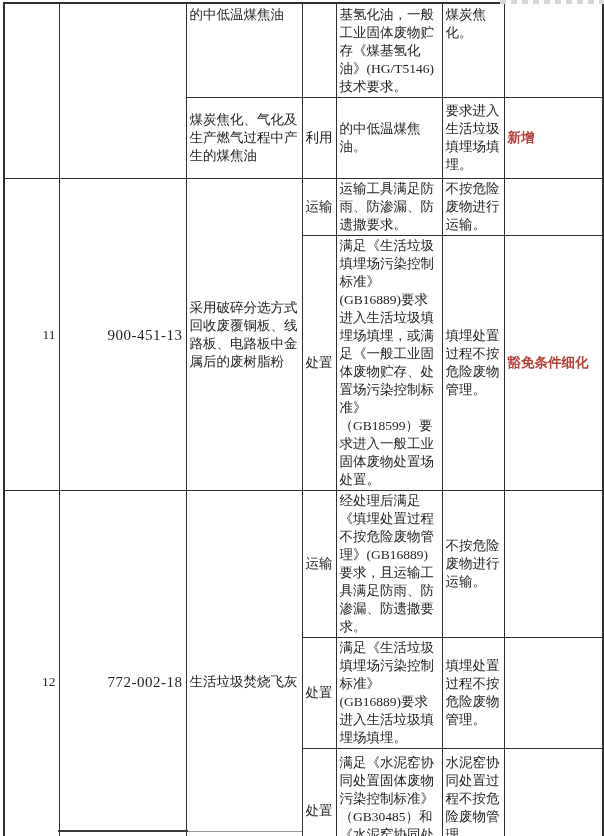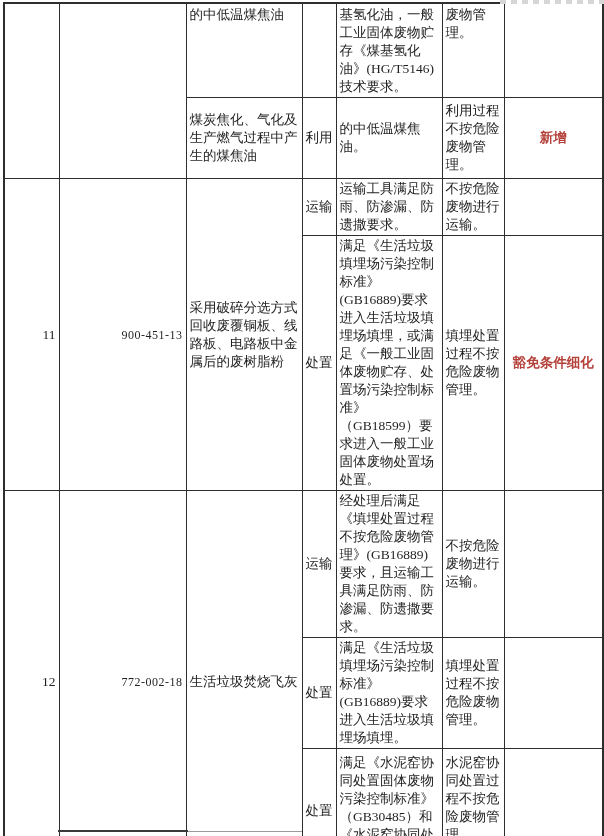--- a/index.html
+++ b/index.html
@@ -31,22 +31,22 @@
     line-height:18px;
     vertical-align:middle;
     padding:1px 3px;
     overflow:hidden;
     word-break:break-word;
   }
   td.ac{text-align:right;}
   td.al{text-align:left;}
   td.vt{vertical-align:top;padding-top:2px;}
   td.vt5{vertical-align:top;padding-top:5px;}
-  td.red{color:var(--red);font-weight:bold;text-align:center;}
-  td.code{font-size:12px;letter-spacing:.5px;}
+  td.red{color:var(--red);font-weight:bold;text-align:left;}
+  td.code{font-size:15px;letter-spacing:.5px;}
   
   .edge-dashes{
     position:absolute;left:500px;top:0;width:104px;height:4px;
     background:repeating-linear-gradient(90deg,#d6d6d6 0 6px,#ffffff 6px 11px);
   }
   .bottom-mark{
     position:absolute;left:58px;top:830px;width:130px;height:2px;
     background:#3a3a3a;
   }
   .bottom-mark2{
@@ -70,28 +70,28 @@
       <col style="width:99px">
     </colgroup>
     <tbody>
 
       <tr style="height:94px">
         <td class="ac" rowspan="2"></td>
         <td class="ac" rowspan="2"></td>
         <td class="al vt">的中低温煤焦油</td>
         <td class="ac"></td>
         <td class="al vt">基氢化油，一般工业固体废物贮存《煤基氢化油》(HG/T5146)技术要求。</td>
-        <td class="al vt">废物管理。</td>
+        <td class="al vt">煤炭焦化。</td>
         <td class="ac"></td>
       </tr>
       <tr style="height:81px">
         <td class="al">煤炭焦化、气化及生产燃气过程中产生的煤焦油</td>
         <td class="ac">利用</td>
         <td class="al">的中低温煤焦油。</td>
-        <td class="al">利用过程不按危险废物管理。</td>
+        <td class="al">要求进入生活垃圾填埋场填埋。</td>
         <td class="red">新增</td>
       </tr>
 
       <tr style="height:54px">
         <td class="ac" rowspan="2">11</td>
         <td class="ac code" rowspan="2">900-451-13</td>
         <td class="al" rowspan="2">采用破碎分选方式回收废覆铜板、线路板、电路板中金属后的废树脂粉</td>
         <td class="ac">运输</td>
         <td class="al">运输工具满足防雨、防渗漏、防遗撒要求。</td>
         <td class="al">不按危险废物进行运输。</td>

